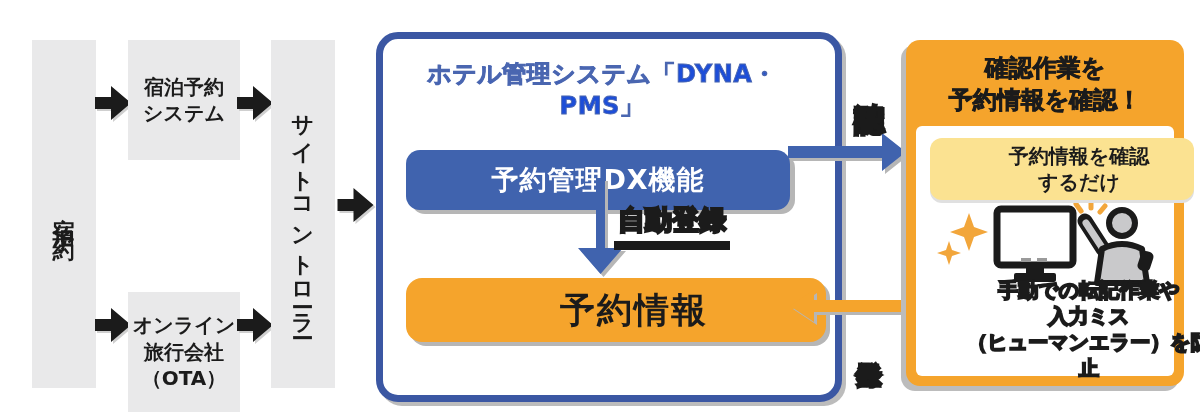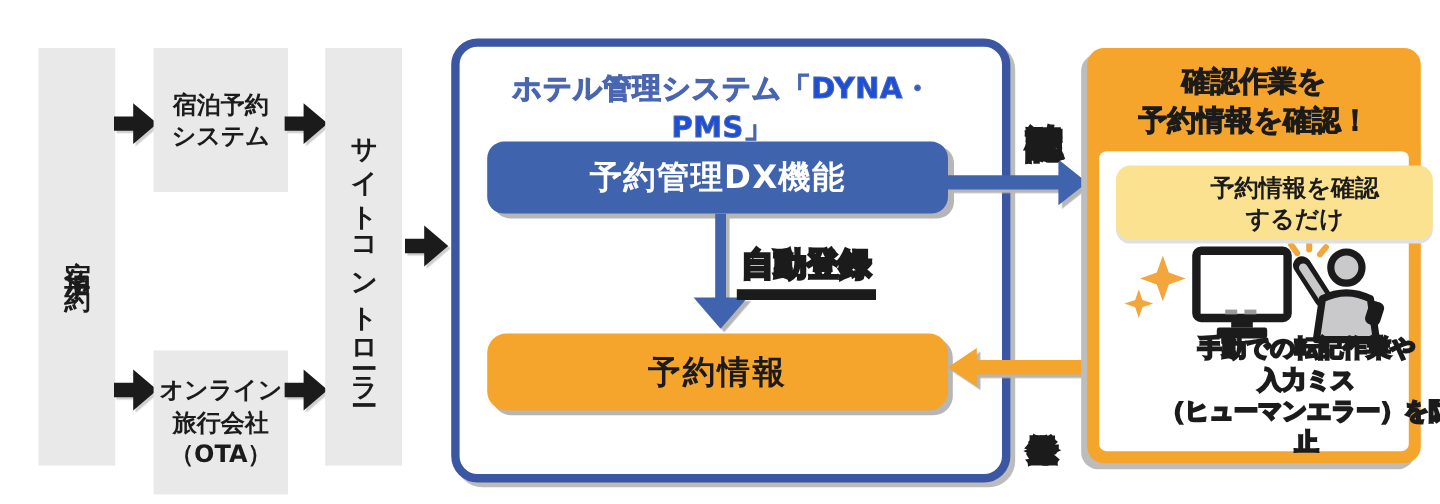--- a/index.html
+++ b/index.html
@@ -7,22 +7,22 @@
     position:relative;width:1200px;height:420px;background:#ffffff;overflow:hidden;
     font-family:"DejaVu Sans","Liberation Sans",sans-serif;color:#1b1b1b;
   }
   .abs{position:absolute;}
   .flexc{display:flex;align-items:center;justify-content:center;text-align:center;}
   .pre{white-space:pre-line;}
   .gbox{background:#e9e9ea;font-weight:800;font-size:20px;line-height:1.32;justify-content:center;}
   .vtext{writing-mode:vertical-rl;text-orientation:upright;font-weight:800;font-size:22px;letter-spacing:7px;}
   .mainbox{background:#ffffff;border:7px solid #3b57a3;border-radius:22px;box-shadow:4px 4px 0 #bcbcbc;}
   .pmstitle{color:#1d4ed8;font-weight:800;font-size:24px;letter-spacing:.5px;-webkit-text-stroke:.9px #4a66b0;}
-  .bluebox{background:#4063ae;border-radius:14px;box-shadow:5px 4px 0 #b6b6b6;color:#ffffff;font-weight:800;font-size:27px;letter-spacing:1px;}
-  .orangebox{background:#f5a42c;border-radius:16px;box-shadow:4px 4px 0 #b6b6b6;font-weight:900;font-size:27px;letter-spacing:2px;}
+  .bluebox{background:#4063ae;border-radius:14px;box-shadow:5px 4px 0 #b6b6b6;color:#ffffff;font-weight:800;font-size:27px;letter-spacing:1px;margin-top:32px;}
+  .orangebox{background:#f5a42c;border-radius:16px;box-shadow:4px 4px 0 #b6b6b6;font-weight:900;font-size:35px;letter-spacing:2px;padding-left:36px;}
   .panel{background:#f5a42c;border-radius:14px;box-shadow:-5px 5px 0 #bcbcbc;}
   .headline{font-weight:900;font-size:24px;line-height:1.35;-webkit-text-stroke:.8px #1b1b1b;}
   .innerwhite{background:#ffffff;border-radius:6px;}
   .yellowbox{background:#fbe291;border-radius:12px;box-shadow:0 3px 0 #e0e0e0;font-weight:800;font-size:20px;line-height:1.3;padding-left:34px;}
   .blob{font-weight:900;color:#6d28d9;-webkit-text-stroke:2.6px #1b1b1b;letter-spacing:0;}
   .blob-v{writing-mode:vertical-rl;text-orientation:upright;}
   .note{font-weight:900;font-size:20px;line-height:1.3;padding-left:44px;-webkit-text-stroke:1.9px #1b1b1b;}
   .sh-soft{filter:drop-shadow(2px 2px 0 #cfcfcf);}
   .sh-col{filter:drop-shadow(3px 3px 0 #b6b6b6);}
   svg{display:block;}

